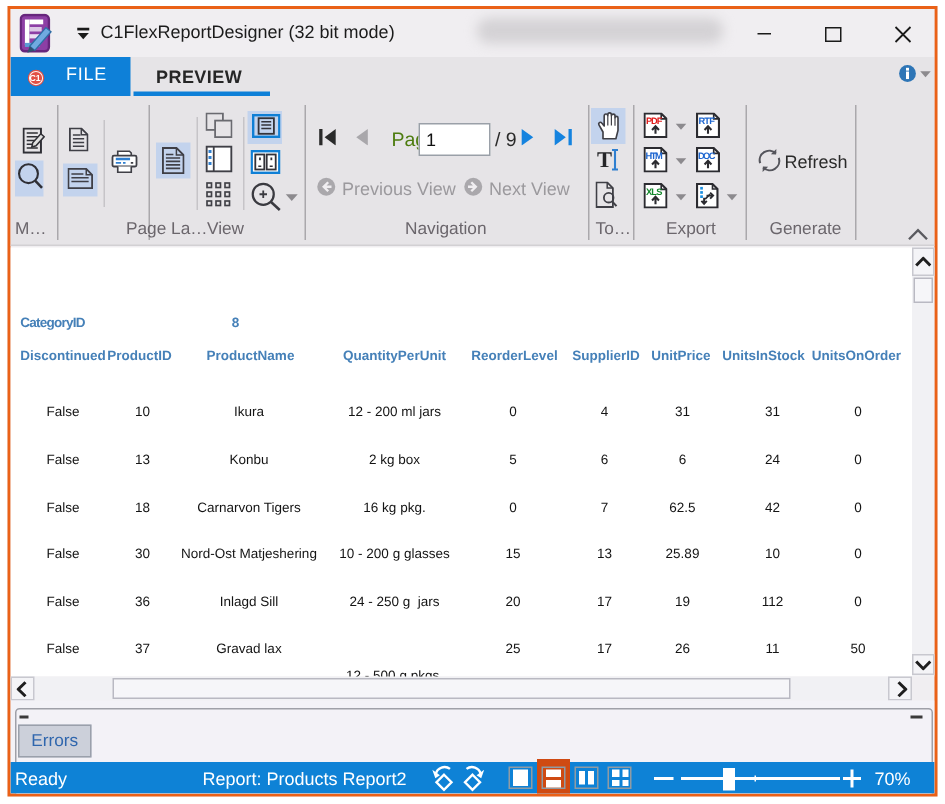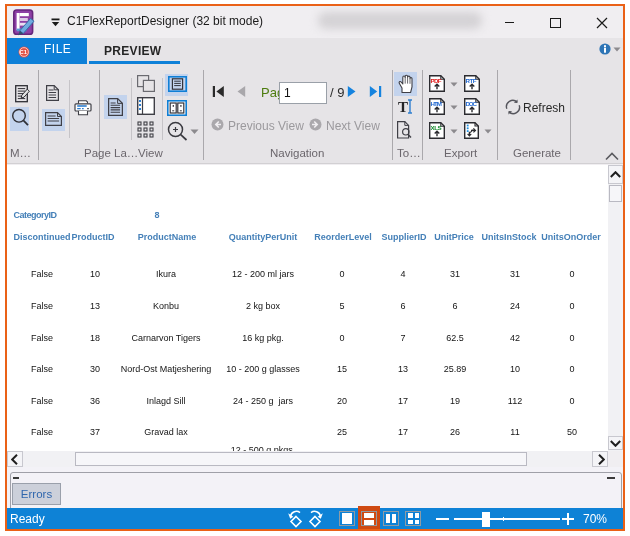--- a/index.html
+++ b/index.html
@@ -403,20 +403,21 @@
 <div class="thumb" style="left:75px;top:452px;width:452px;height:14px;"></div>
 
 <div id="errarea"></div>
 <div id="errbox"></div>
 <div id="errtab">Errors</div>
 <div class="abs" style="left:13px;top:477px;width:6px;height:2px;background:#3a3a3a;"></div>
 <div class="abs" style="left:607px;top:477px;width:8px;height:2px;background:#3a3a3a;"></div>
 
 <div id="status"></div>
 <div class="abs" style="left:10px;top:512px;color:#fff;font-size:12px;">Ready</div>
+<div class="abs" style="left:135px;top:512px;color:#fff;font-size:12px;">Report: Products Report2</div>
 <svg class="ic" style="left:287px;top:509px;" width="18" height="19" viewBox="0 0 18 19">
  <path d="M9 7.5 L14 12.5 L9 17.5 L4 12.5 Z" fill="none" stroke="#fff" stroke-width="1.6"></path>
  <path d="M3.5 7 A 6 6 0 0 1 13 3.6" fill="none" stroke="#fff" stroke-width="1.6"></path>
  <path d="M1.2 4.2 L6.3 7.8 L3.2 9.8 Z" fill="#fff"></path>
 </svg>
 <svg class="ic" style="left:306px;top:509px;" width="18" height="19" viewBox="0 0 18 19">
  <path d="M9 7.5 L14 12.5 L9 17.5 L4 12.5 Z" fill="none" stroke="#fff" stroke-width="1.6"></path>
  <path d="M14.5 7 A 6 6 0 0 0 5 3.6" fill="none" stroke="#fff" stroke-width="1.6"></path>
  <path d="M16.8 4.2 L11.7 7.8 L14.8 9.8 Z" fill="#fff"></path>
 </svg>

